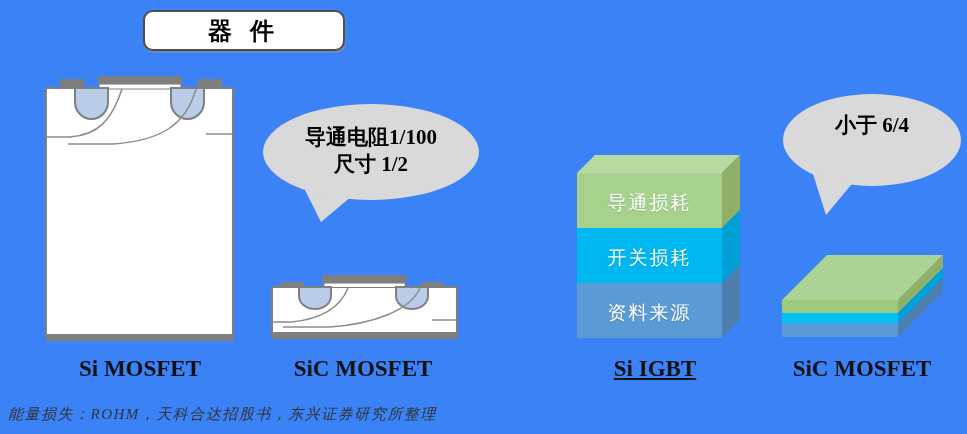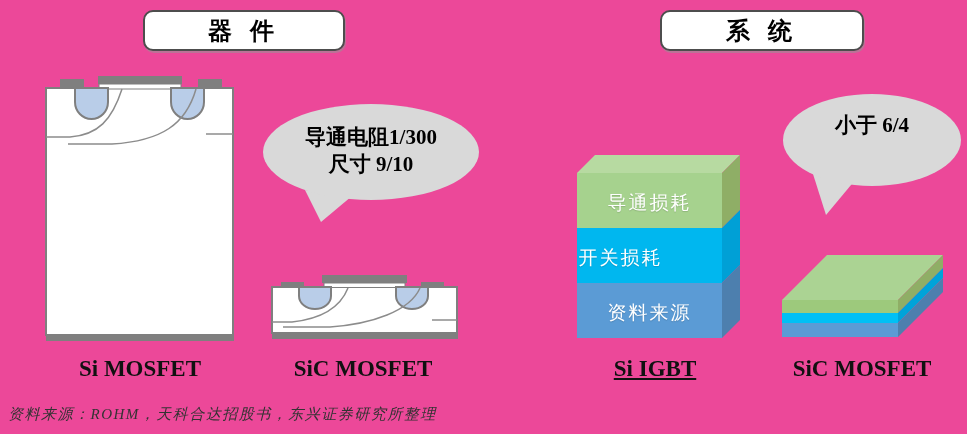--- a/index.html
+++ b/index.html
@@ -1,17 +1,17 @@
 <!DOCTYPE html>
 <html><head>
 <meta charset="utf-8">
 <style>
   html,body{margin:0;padding:0;background:#ffffff;}
   .canvas{
-    position:relative;width:967px;height:434px;background:#ec4899;
+    position:relative;width:967px;height:434px;background:#3b82f6;
     font-family:"Liberation Serif","DejaVu Serif",serif;overflow:hidden;
   }
   .layer-svg{position:absolute;left:0;top:0;width:967px;height:434px;}
   .title-box{
     position:absolute;top:10px;height:37px;background:#ffffff;
     border:2px solid #4d4d4d;border-radius:10px;
     box-shadow:1px 2px 0 rgba(150,150,150,.55);
     display:flex;align-items:center;justify-content:center;
     font-size:24px;font-weight:bold;color:#000;letter-spacing:6px;
   }
@@ -22,21 +22,21 @@
     font-size:21px;line-height:27px;
   }
   .bubble-text-1{left:263px;top:124px;width:216px;}
   .bubble-text-2{left:783px;top:112px;width:178px;}
   .stack-label{
     position:absolute;width:145px;text-align:center;color:#ffffff;
     font-size:19px;letter-spacing:2px;font-weight:normal;
     text-shadow:0 1px 1px rgba(0,0,0,.15);
   }
   .stack-label-1{left:577px;top:190px;}
-  .stack-label-2{left:548px;top:245px;font-family:Liberation Serif, serif;}
+  .stack-label-2{left:577px;top:245px;font-family:Liberation Serif, serif;}
   .stack-label-3{left:577px;top:300px;}
   .device-label{
     position:absolute;top:356px;text-align:center;font-weight:bold;
     font-size:23px;color:#111;white-space:nowrap;
   }
   .lbl-si-mosfet{left:40px;width:200px;}
   .lbl-sic-mosfet-dev{left:263px;width:200px;}
   .lbl-si-igbt{left:555px;width:200px;text-decoration:underline;}
   .lbl-sic-mosfet-sys{left:762px;width:200px;}
   .source-line{
@@ -106,36 +106,33 @@
       <polygon points="898,323 943,278 943,292 898,337" fill="#4d7fae"></polygon>
       <rect x="782" y="300" width="116" height="13" fill="#9dc97c"></rect>
       <rect x="782" y="313" width="116" height="10" fill="#00c0f5"></rect>
       <rect x="782" y="323" width="116" height="14" fill="#5b9bd5"></rect>
     </g>
   </svg>
 
   <div class="title-box title-device">
     <span>器 件</span>
   </div>
-  <div class="title-box title-system">
-    <span>系 统</span>
-  </div>
 
   <div class="bubble-text bubble-text-1">
-    <div>导通电阻1/300</div>
-    <div>尺寸 9/10</div>
+    <div>导通电阻1/100</div>
+    <div>尺寸 1/2</div>
   </div>
   <div class="bubble-text bubble-text-2">
     <div>小于 6/4</div>
   </div>
 
   <div class="stack-label stack-label-1">导通损耗</div>
   <div class="stack-label stack-label-2">开关损耗</div>
   <div class="stack-label stack-label-3">资料来源</div>
 
   <div class="device-label lbl-si-mosfet">Si MOSFET</div>
   <div class="device-label lbl-sic-mosfet-dev">SiC MOSFET</div>
   <div class="device-label lbl-si-igbt">Si IGBT</div>
   <div class="device-label lbl-sic-mosfet-sys">SiC MOSFET</div>
 
-  <div class="source-line">资料来源：ROHM，天科合达招股书，东兴证券研究所整理</div>
+  <div class="source-line">能量损失：ROHM，天科合达招股书，东兴证券研究所整理</div>
 
 </div>
 
 </body></html>

